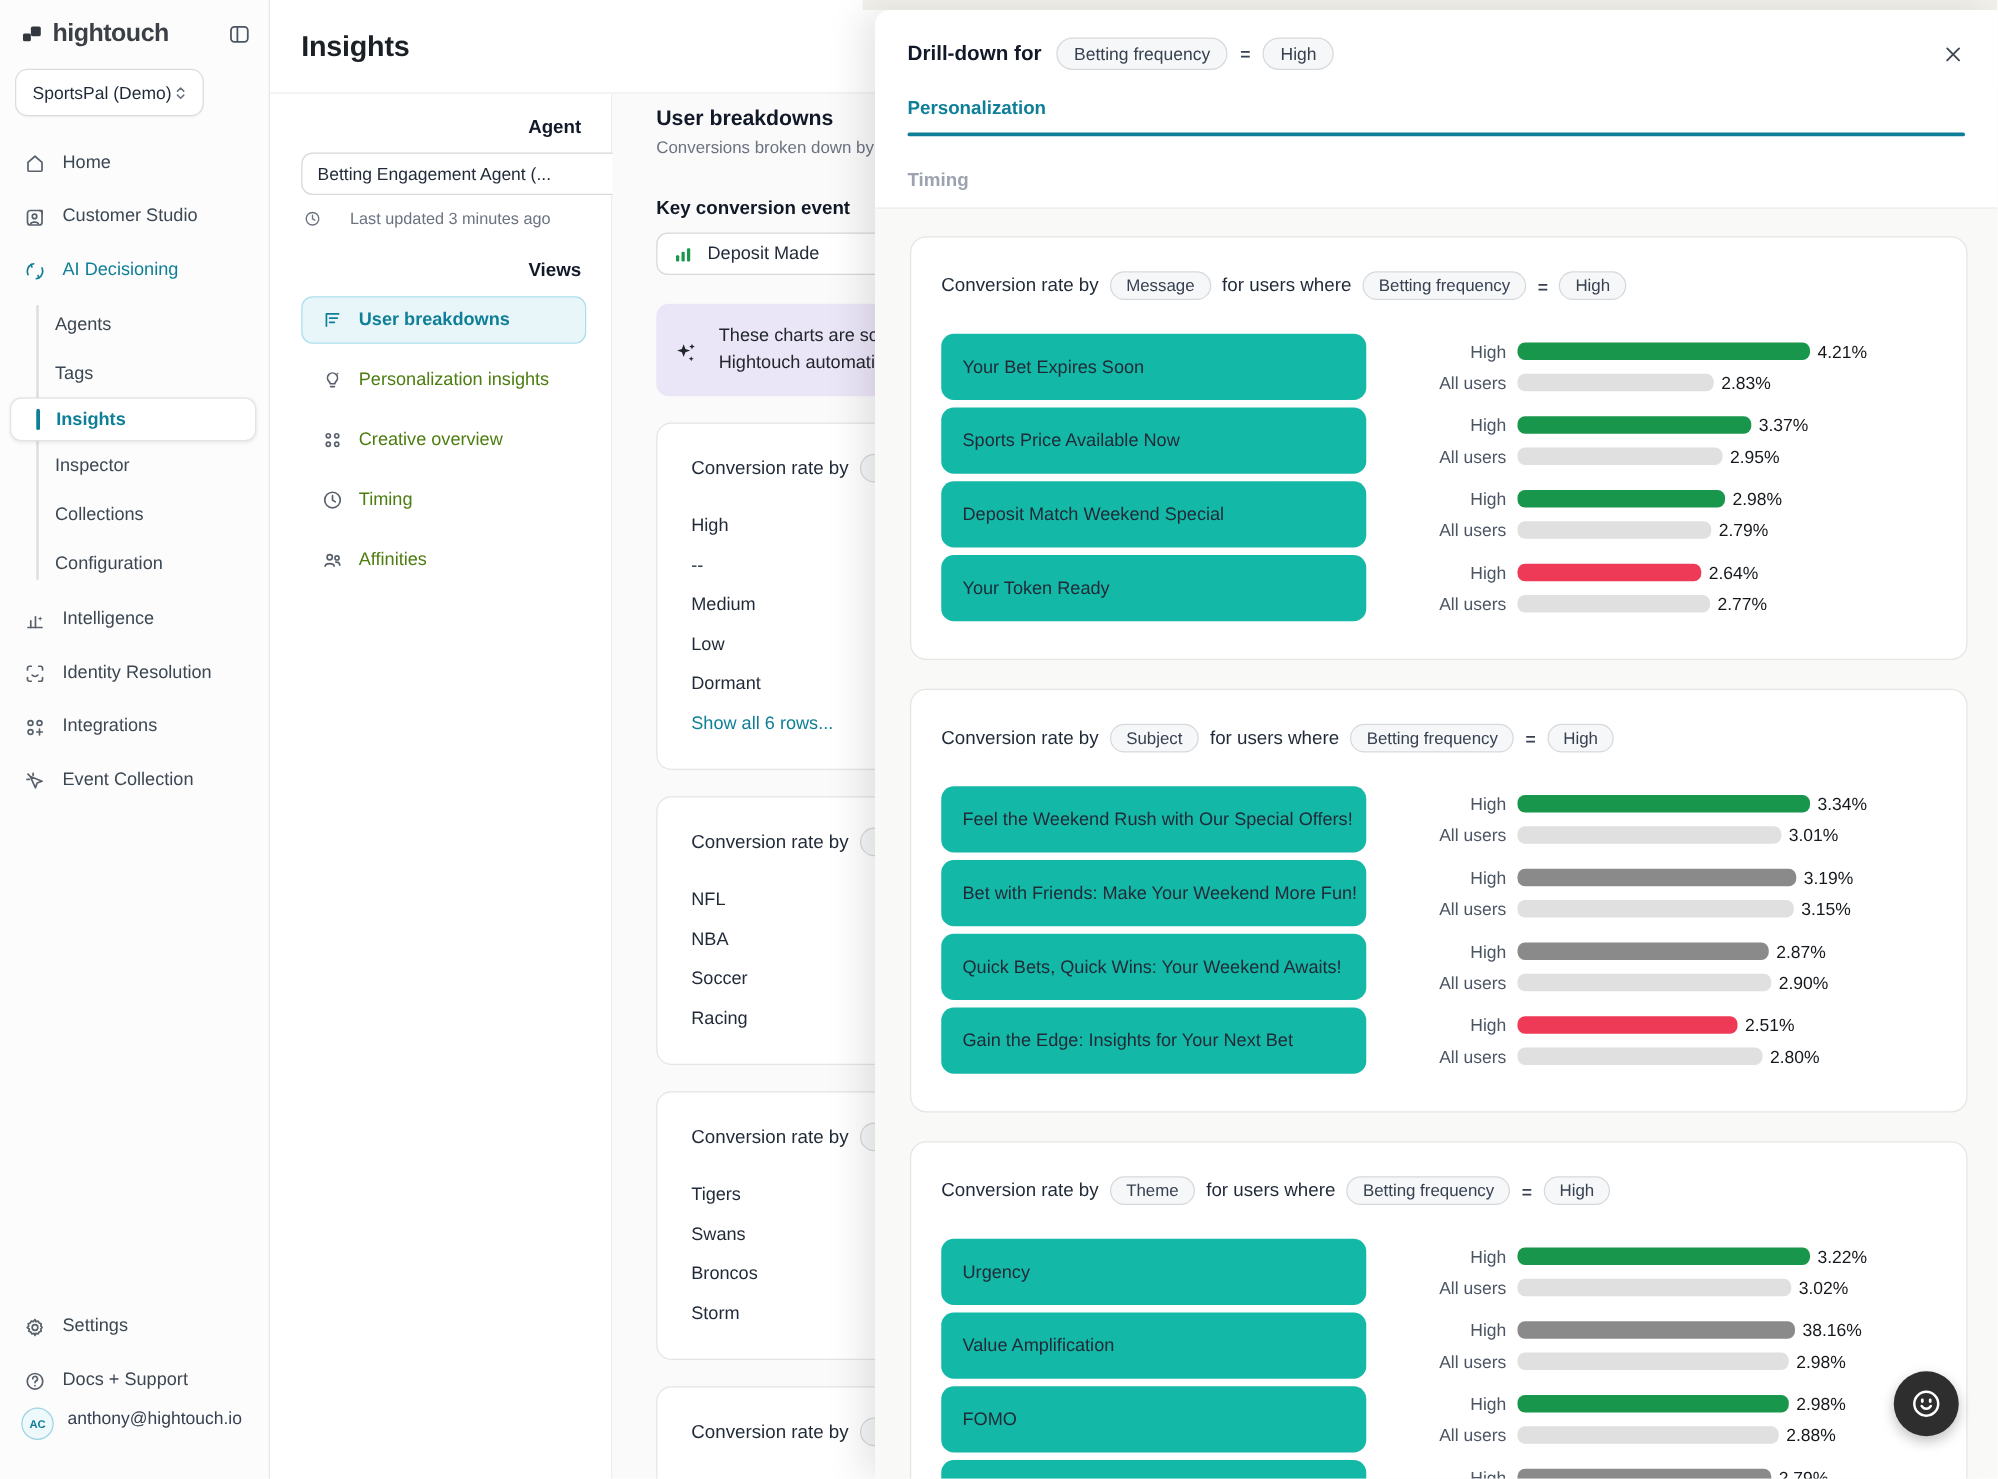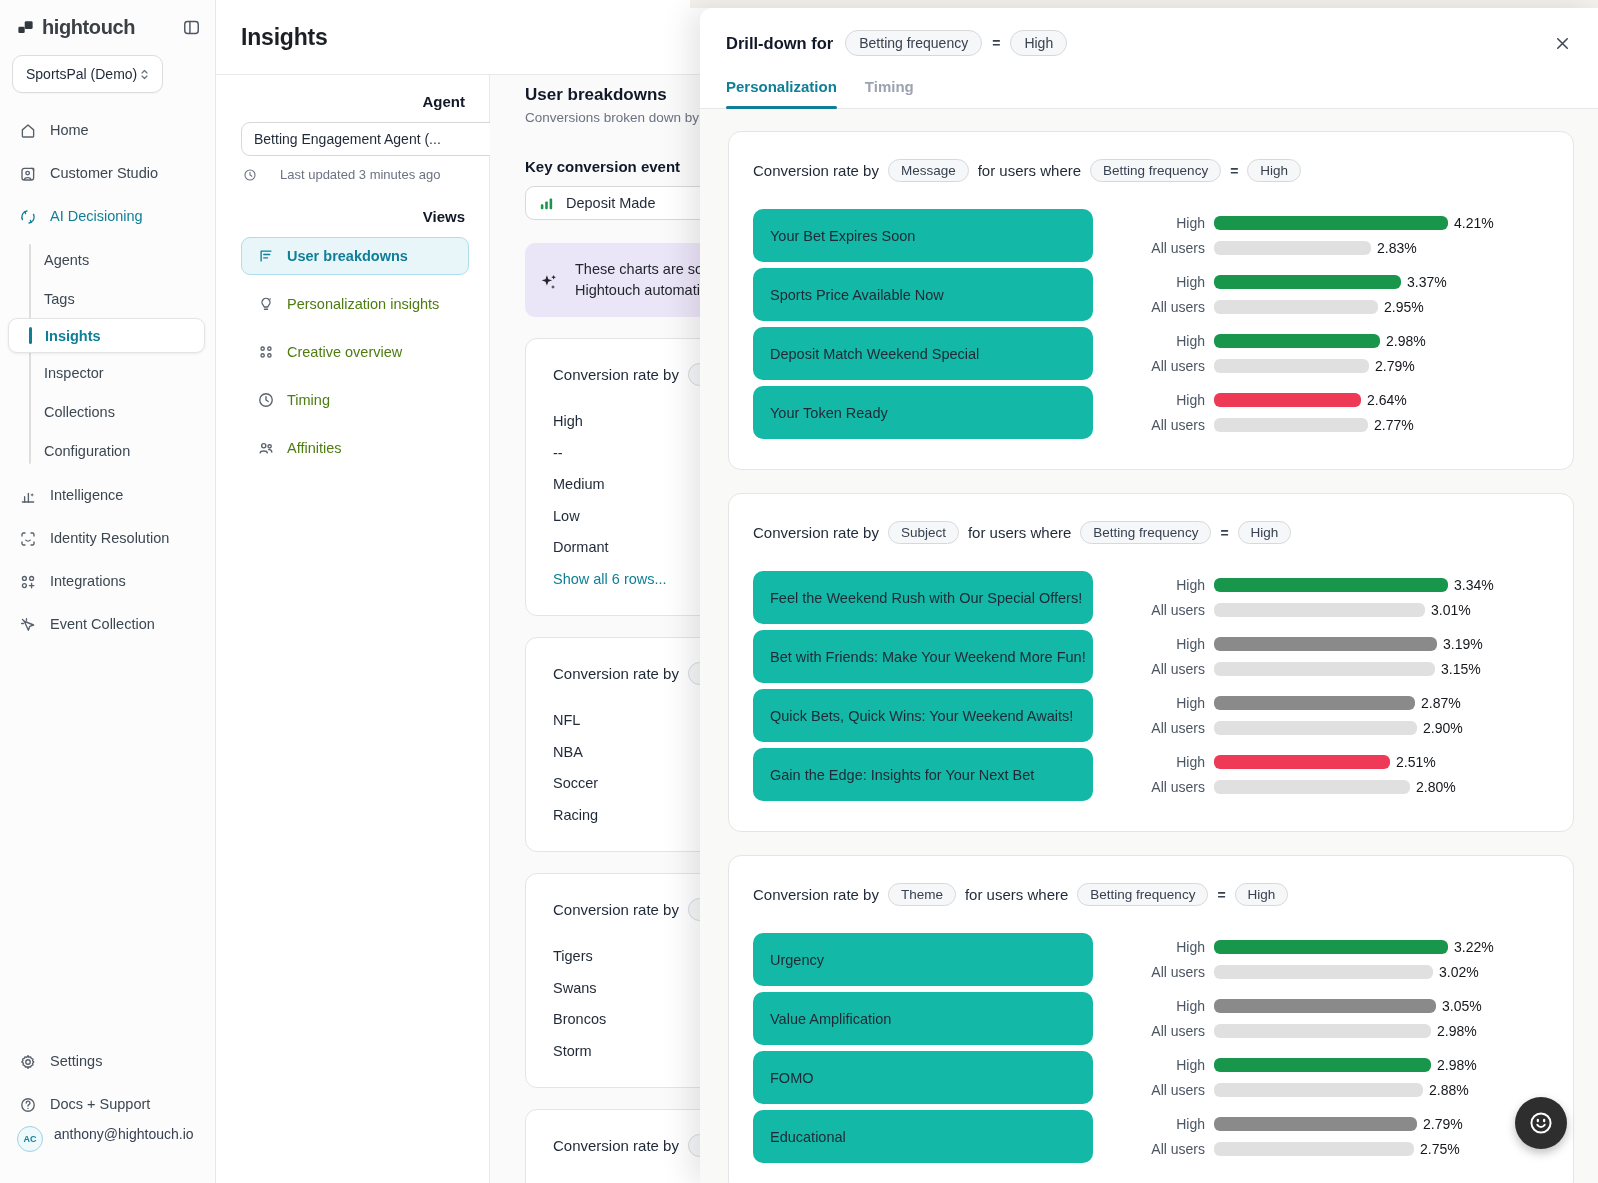--- a/index.html
+++ b/index.html
@@ -76,21 +76,21 @@
   
   .top-strip{position:absolute;left:690px;right:0;top:0;height:8px;background:#f3f1ec;z-index:2;}
   .modal{position:absolute;left:700px;right:0;top:8px;bottom:0;background:#fff;z-index:3;
          border-top-left-radius:12px;box-shadow:-10px 0 30px rgba(0,0,0,.10);box-sizing:border-box;
          display:flex;flex-direction:column;}
   .modal-head{display:flex;align-items:center;gap:10px;padding:22px 26px 0 26px;}
   .modal-title{font-size:16.5px;font-weight:700;color:#111827;margin-right:2px;}
   .modal-head .chip{padding:4px 13px;font-size:14px;}
   .eq{font-size:14px;color:#374151;font-weight:600;}
   .modal-close{margin-left:auto;color:#3f4752;cursor:pointer;}
-  .tabs{display:flex;gap:28px;padding:22px 26px 0 26px;border-bottom:1px solid #e7e7e7;}
+  .tabs{display:flex;gap:28px;padding:22px 26px 0 26px;border-bottom:1px solid #e7e7e7;flex-direction:column;}
   .tab{font-size:15px;padding-bottom:13px;cursor:pointer;color:#9CA3AF;font-weight:600;position:relative;}
   .tab.active{color:#0E7F96;}
   .tab.active::after{content:"";position:absolute;left:0;right:0;bottom:-1px;height:3px;background:#0E7F96;border-radius:2px;}
   .modal-body{flex:1;background:#f9f9f8;overflow:hidden;padding:22px 24px 0 28px;}
   .drill-card{background:#fff;border:1px solid #e5e5e4;border-radius:13px;padding:27px 24px 24px 24px;
               margin-bottom:23px;box-sizing:border-box;}
   .drill-card .hdr{display:flex;align-items:center;gap:9px;font-size:15px;color:#1f2937;margin-bottom:27px;}
   .drill-row{display:flex;margin-bottom:6px;}
   .row-label{width:340px;height:53px;background:#14b8a6;border-radius:10px;display:flex;align-items:center;
              padding-left:17px;font-size:14.5px;color:#1f2937;box-sizing:border-box;flex:0 0 auto;}
@@ -595,21 +595,21 @@
               <span class="bar-value">3.02%</span>
             </div>
           </div>
         </div>
         <div class="drill-row">
           <div class="row-label">Value Amplification</div>
           <div class="bars">
             <div class="bar-line">
               <span class="bar-label">High</span>
               <span class="bar-fill neutral" style="width: 222px; background: rgb(138, 138, 138);"></span>
-              <span class="bar-value">3.05%</span>
+              <span class="bar-value">38.16%</span>
             </div>
             <div class="bar-line">
               <span class="bar-label">All users</span>
               <span class="bar-fill" style="width: 217px; background: rgb(224, 224, 224);"></span>
               <span class="bar-value">2.98%</span>
             </div>
           </div>
         </div>
         <div class="drill-row">
           <div class="row-label">FOMO</div>

